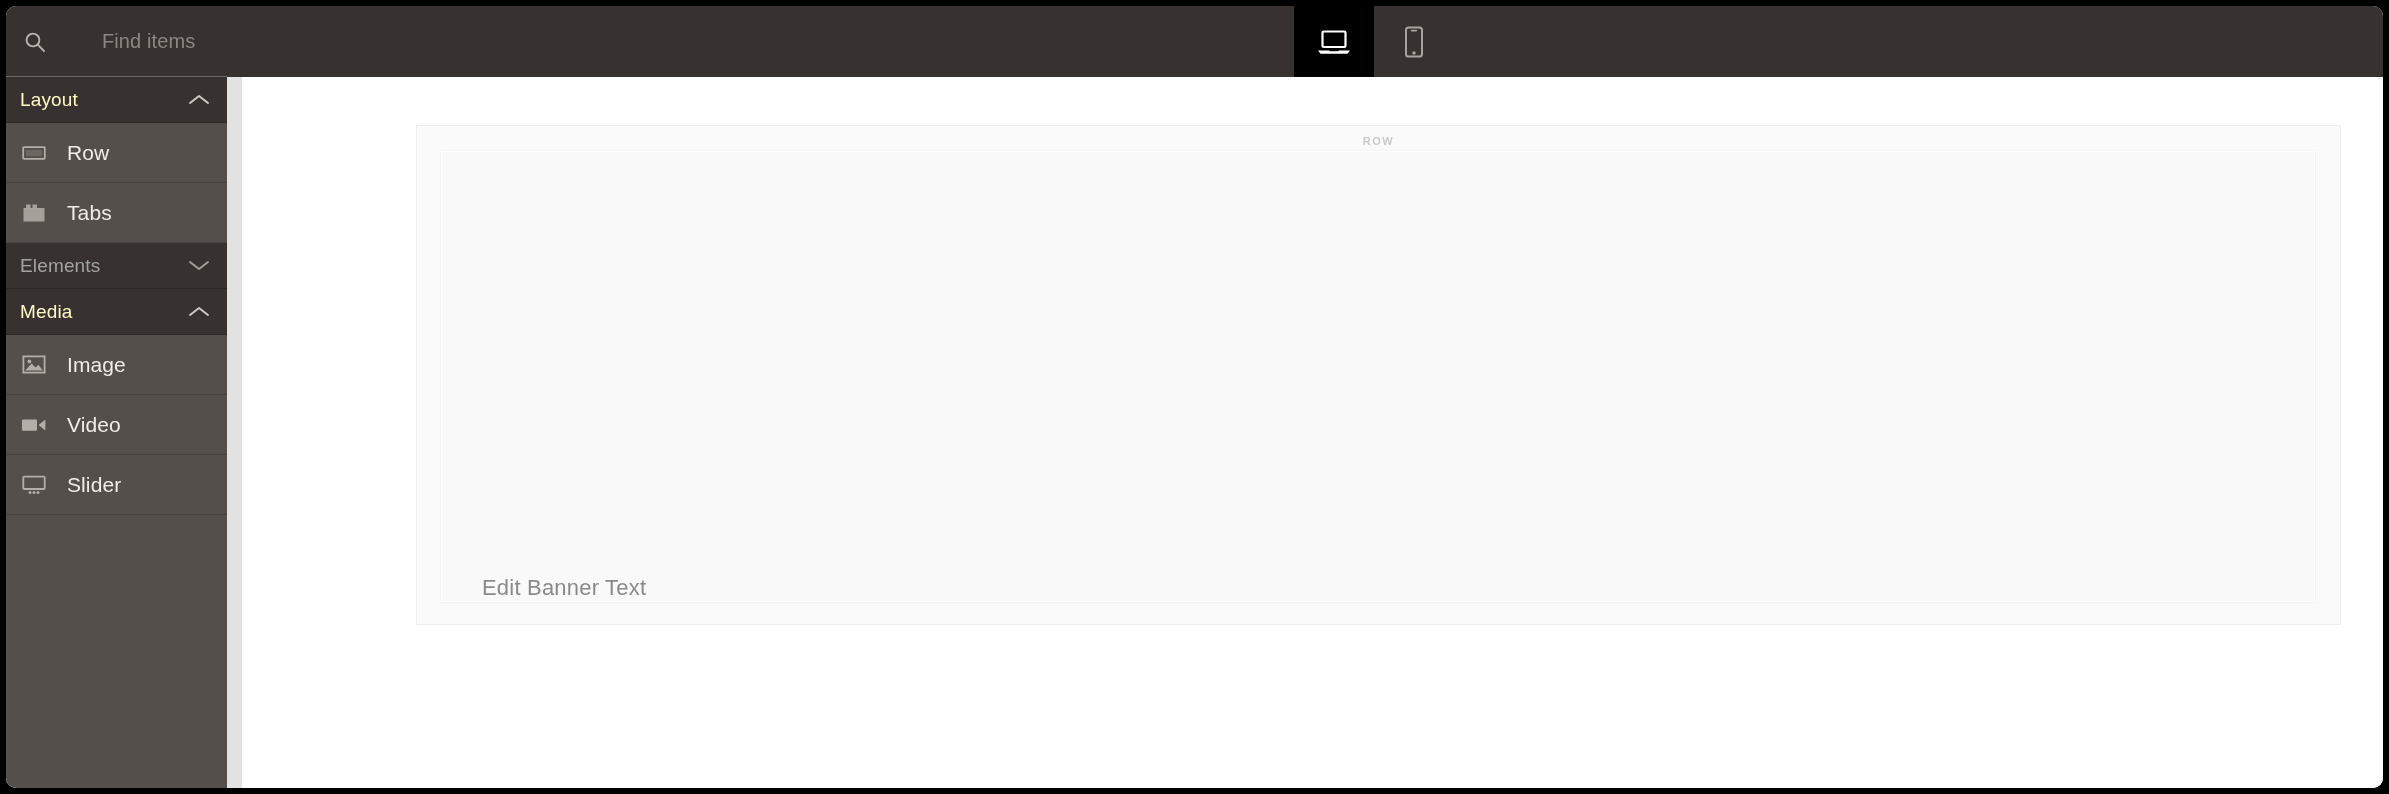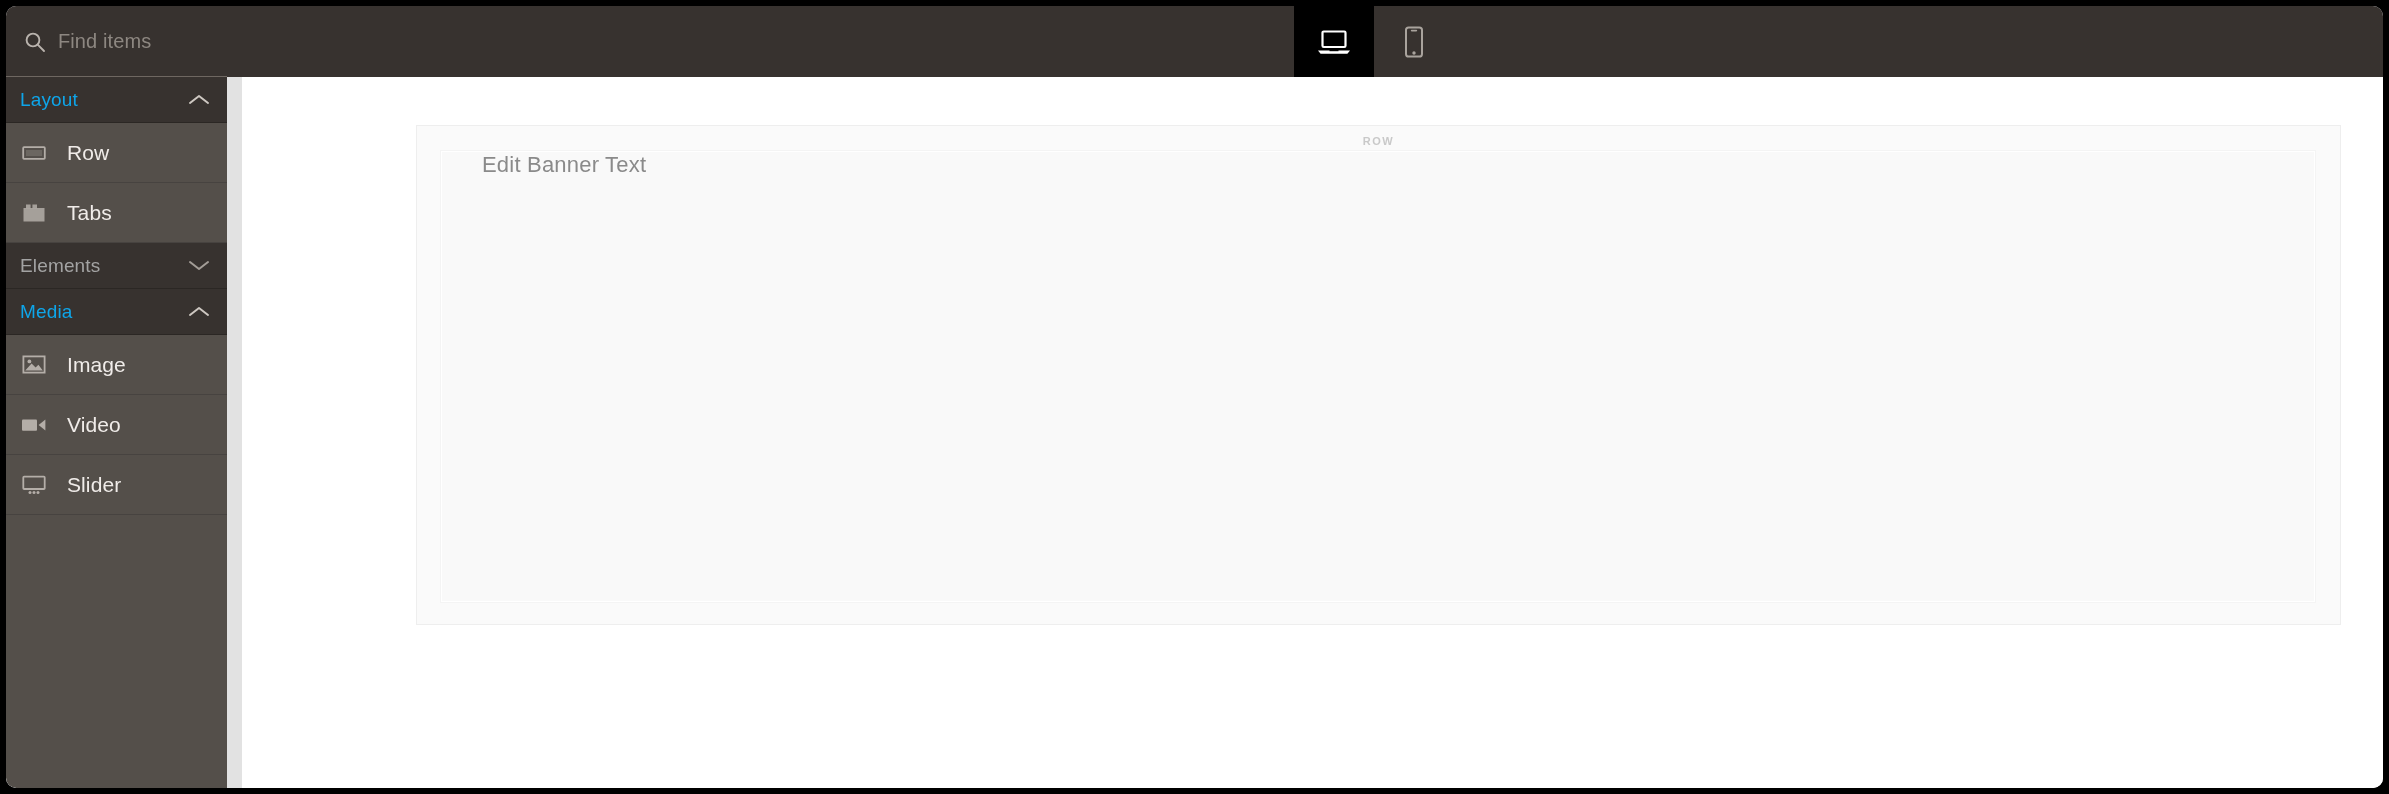--- a/index.html
+++ b/index.html
@@ -40,20 +40,21 @@
     display: flex;
     align-items: stretch;
   }
 
   .search-zone {
     width: 1288px;
     display: flex;
     align-items: center;
     padding-left: 18px;
     position: relative;
+    gap: 44px;
   }
   .search-zone::after {
     content: "";
     position: absolute;
     left: 0; bottom: 0;
     width: 221px;
     height: 1px;
     background: #6e6761;
   }
   .search-icon {
@@ -104,21 +105,21 @@
     height: 46px;
     background: #37322f;
     display: flex;
     align-items: center;
     justify-content: space-between;
     padding: 0 17px 0 14px;
     cursor: pointer;
     border-bottom: 1px solid #2b2724;
   }
   .section-header .label {
-    color: #0ea5e9;
+    color: #fef9c3;
     font-size: 19px;
     letter-spacing: .15px;
   }
   .section-header.collapsed .label { color: #a3a3a3; }
   .chev { width: 22px; height: 13px; display: block; color: #cdc7c1; }
   .section-header.collapsed .chev { color: #a39d97; }
 
   .nav-item {
     height: 60px;
     display: flex;
@@ -188,21 +189,21 @@
   .banner-block {
     position: absolute;
     left: 24px;
     top: 25px;
     width: 1874px;
     height: 451px;
     background: #f9f9f9;
     border: 1px solid #ffffff;
     outline: 1px solid #f4f4f4;
     display: flex;
-    align-items: flex-start;
+    align-items: flex-end;
   }
   .banner-text {
     margin-left: 40px;
     color: #8a8a8a;
     font-size: 22px;
     letter-spacing: .2px;
   }
 </style>
 </head>
 <body>

